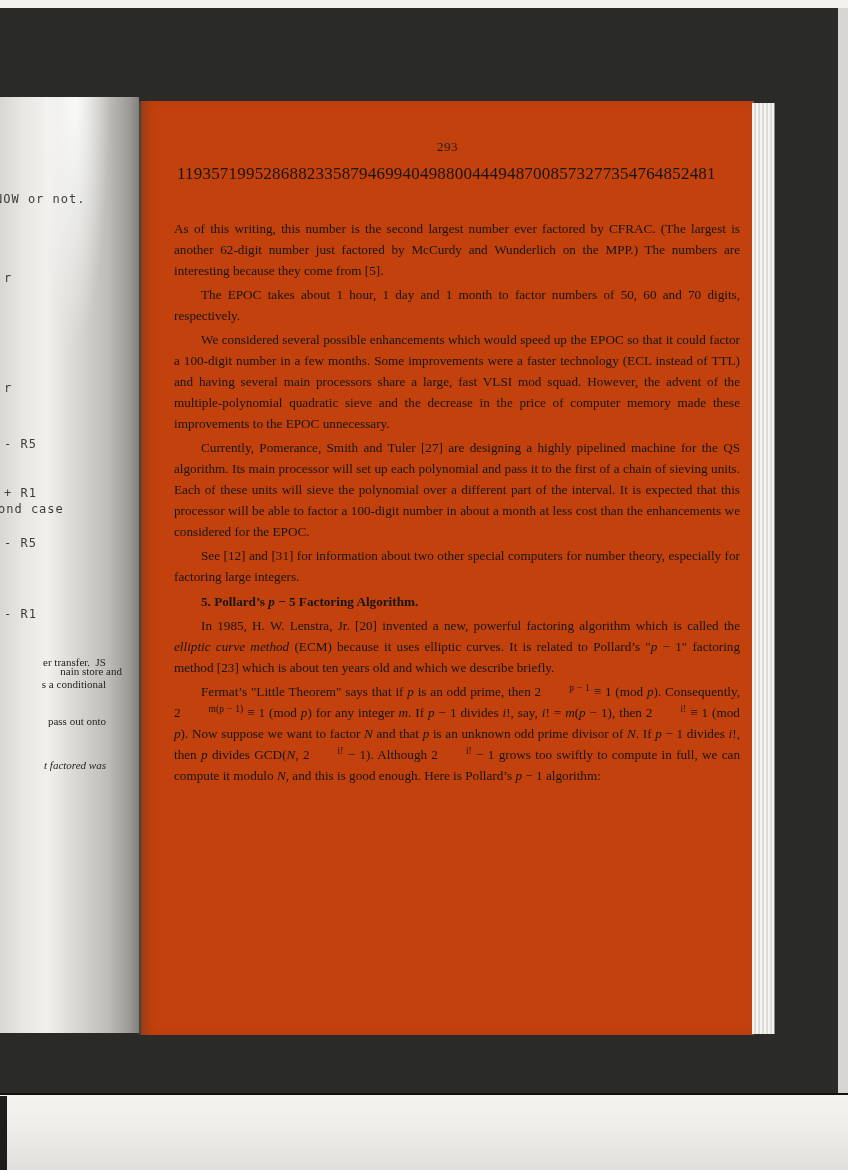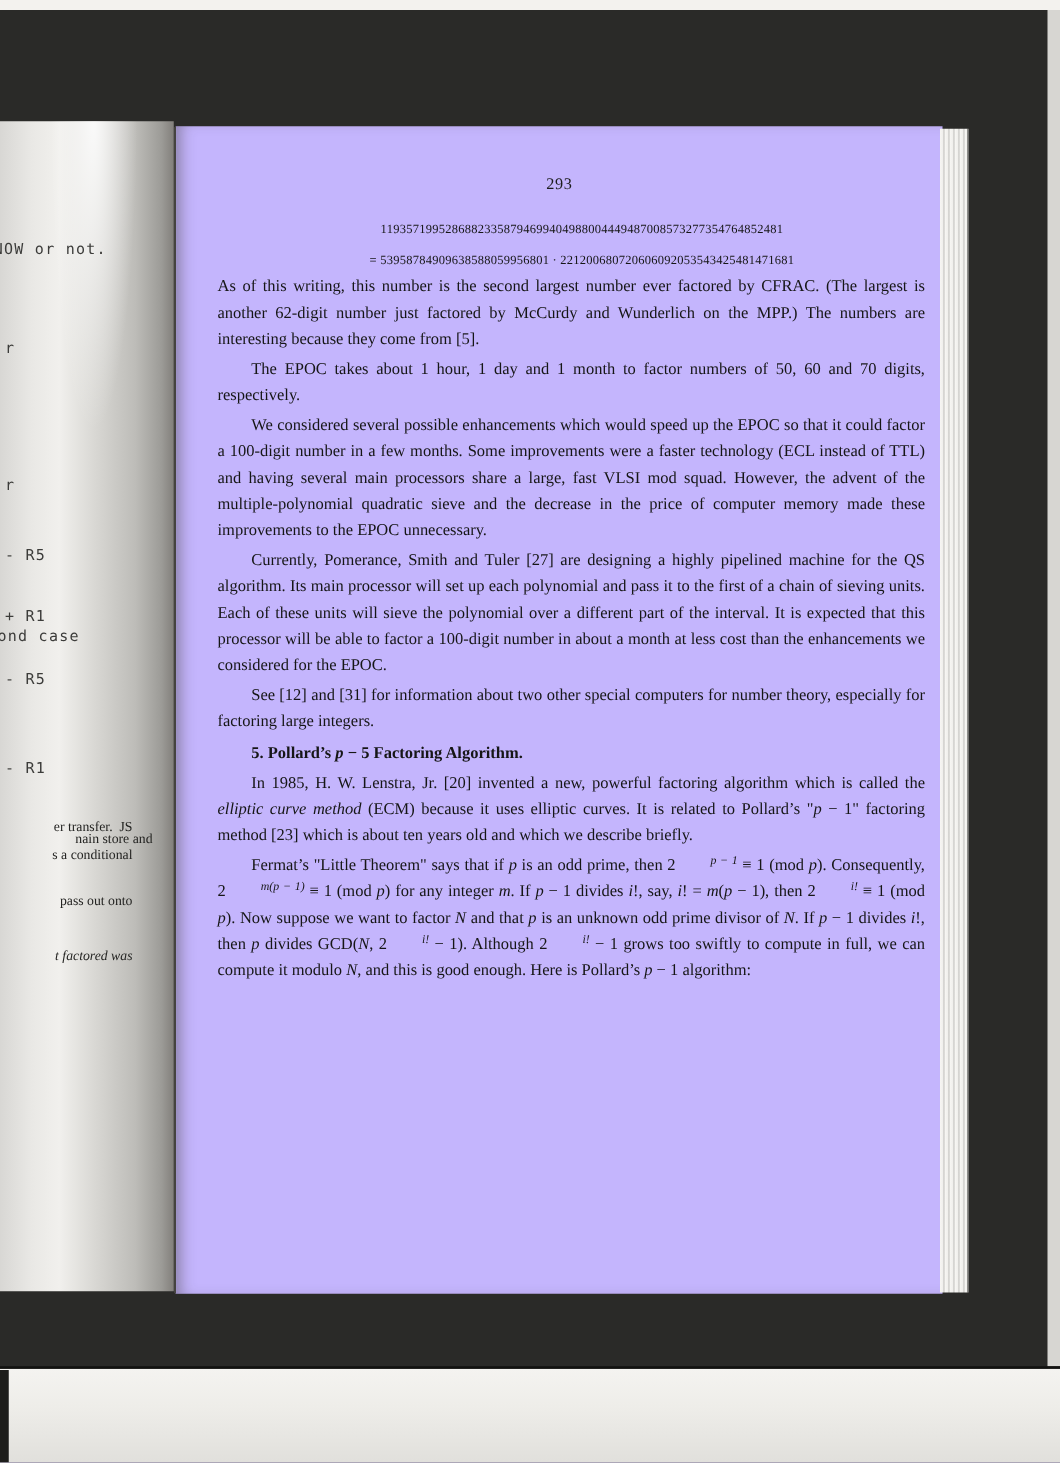--- a/index.html
+++ b/index.html
@@ -39,41 +39,41 @@
     left:0;width:106px;text-align:right;}
   .frag-serif:nth-of-type(9){top:559px;}
   .frag-serif:nth-of-type(10){top:581px;}
   .frag-serif:nth-of-type(11){top:568px;margin-left:16px;}
   .frag-serif:nth-of-type(12){top:618px;}
   .frag-serif:nth-of-type(13){top:662px;font-style:italic;}
 
   
   .page{
     position:absolute;left:139px;top:101px;width:613px;height:934px;
-    background:#c4b5fd;
+    background:#c2410c;
     border-left:2px solid #45433f;
     box-shadow:inset 9px 0 12px -6px rgba(60,55,50,.45);
     border-radius:2px 0 0 2px;
   }
   .page-stack{
     position:absolute;left:752px;top:103px;width:22px;height:931px;
     background:repeating-linear-gradient(90deg,#f7f6f3 0px,#f1f0ed 2px,#cfcecb 3px,#e4e3e0 4px);
     border-right:1px solid #8a8986;
   }
   .page-num{position:absolute;top:38px;left:0;width:100%;text-align:center;
     font-size:13px;color:#1c1c1c;letter-spacing:.5px;}
-  .equation{position:absolute;top:70px;left:36px;width:577px;text-align:center;
-    font-size:10px;line-height:25px;color:#161616;letter-spacing:.2px;white-space:nowrap;}
+  .equation{position:absolute;top:60px;left:36px;width:577px;text-align:left;
+    font-size:17px;line-height:25px;color:#161616;letter-spacing:.2px;white-space:nowrap;}
   .body-text{position:absolute;top:117px;left:33px;width:566px;
     font-size:13.2px;line-height:21px;color:#161616;text-align:justify;}
   .body-text p{margin:0 0 3px 0;}
   .body-text p.ind{text-indent:27px;}
   .body-text h3{font-size:13.2px;margin:4px 0 3px 0;text-indent:27px;font-weight:bold;}
   .i{font-style:italic;}
-  .sup{vertical-align:super;font-size:.72em;font-style:italic;line-height:0;padding-left:28px;}
+  .sup{vertical-align:super;font-size:.72em;line-height:0;padding-left:28px;}
 </style>
 </head>
 <body>
 
 <div class="top-strip"></div>
 <div class="right-strip"></div>
 <div class="bottom-strip"></div>
 <div class="bottom-left-bar"></div>
 
 <div class="prev-page">
@@ -89,21 +89,20 @@
   <div class="frag frag-serif">s a conditional</div>
   <div class="frag frag-serif">nain store and</div>
   <div class="frag frag-serif">pass out onto</div>
   <div class="frag frag-serif">t factored was</div>
 </div>
 
 <div class="page">
   <div class="page-num">293</div>
   <div class="equation">
     <div>11935719952868823358794699404988004449487008573277354764852481</div>
-    <div>= 53958784909638588059956801 · 221200680720606092053543425481471681</div>
   </div>
   <div class="body-text">
     <p><span>As of this writing, this number is the second largest number ever factored by CFRAC.  (The largest is another 62-digit number just factored by McCurdy and Wunderlich on the MPP.)  The numbers are interesting because they come from [5].</span></p>
     <p class="ind"><span>The EPOC takes about 1 hour, 1 day and 1 month to factor numbers of 50, 60 and 70 digits, respectively.</span></p>
     <p class="ind"><span>We considered several possible enhancements which would speed up the EPOC so that it could factor a 100-digit number in a few months.  Some improvements were a faster technology (ECL instead of TTL) and having several main processors share a large, fast VLSI mod squad.  However, the advent of the multiple-polynomial quadratic sieve and the decrease in the price of computer memory made these improvements to the EPOC unnecessary.</span></p>
     <p class="ind"><span>Currently, Pomerance, Smith and Tuler [27] are designing a highly pipelined machine for the QS algorithm.  Its main processor will set up each polynomial and pass it to the first of a chain of sieving units.  Each of these units will sieve the polynomial over a different part of the interval.  It is expected that this processor will be able to factor a 100-digit number in about a month at less cost than the enhancements we considered for the EPOC.</span></p>
     <p class="ind"><span>See [12] and [31] for information about two other special computers for number theory, especially for factoring large integers.</span></p>
     <h3><span>5. Pollard’s </span><span class="i">p</span><span> − 5 Factoring Algorithm.</span></h3>
     <p class="ind"><span>In 1985, H. W. Lenstra, Jr. [20] invented a new, powerful factoring algorithm which is called the </span><span class="i">elliptic curve method</span><span> (ECM) because it uses elliptic curves.  It is related to Pollard’s "</span><span class="i">p</span><span> − 1" factoring method [23] which is about ten years old and which we describe briefly.</span></p>
     <p class="ind"><span>Fermat’s "Little Theorem" says that if </span><span class="i">p</span><span> is an odd prime, then 2</span><span class="sup">p − 1</span><span> ≡ 1 (mod </span><span class="i">p</span><span>).  Consequently, 2</span><span class="sup">m(p − 1)</span><span> ≡ 1 (mod </span><span class="i">p</span><span>) for any integer </span><span class="i">m</span><span>.  If </span><span class="i">p</span><span> − 1 divides </span><span class="i">i</span><span>!, say, </span><span class="i">i</span><span>! = </span><span class="i">m</span><span>(</span><span class="i">p</span><span> − 1), then 2</span><span class="sup">i!</span><span> ≡ 1 (mod </span><span class="i">p</span><span>).  Now suppose we want to factor </span><span class="i">N</span><span> and that </span><span class="i">p</span><span> is an unknown odd prime divisor of </span><span class="i">N</span><span>.  If </span><span class="i">p</span><span> − 1 divides </span><span class="i">i</span><span>!, then </span><span class="i">p</span><span> divides GCD(</span><span class="i">N</span><span>, 2</span><span class="sup">i!</span><span> − 1).  Although 2</span><span class="sup">i!</span><span> − 1 grows too swiftly to compute in full, we can compute it modulo </span><span class="i">N</span><span>, and this is good enough.  Here is Pollard’s </span><span class="i">p</span><span> − 1 algorithm:</span></p>

